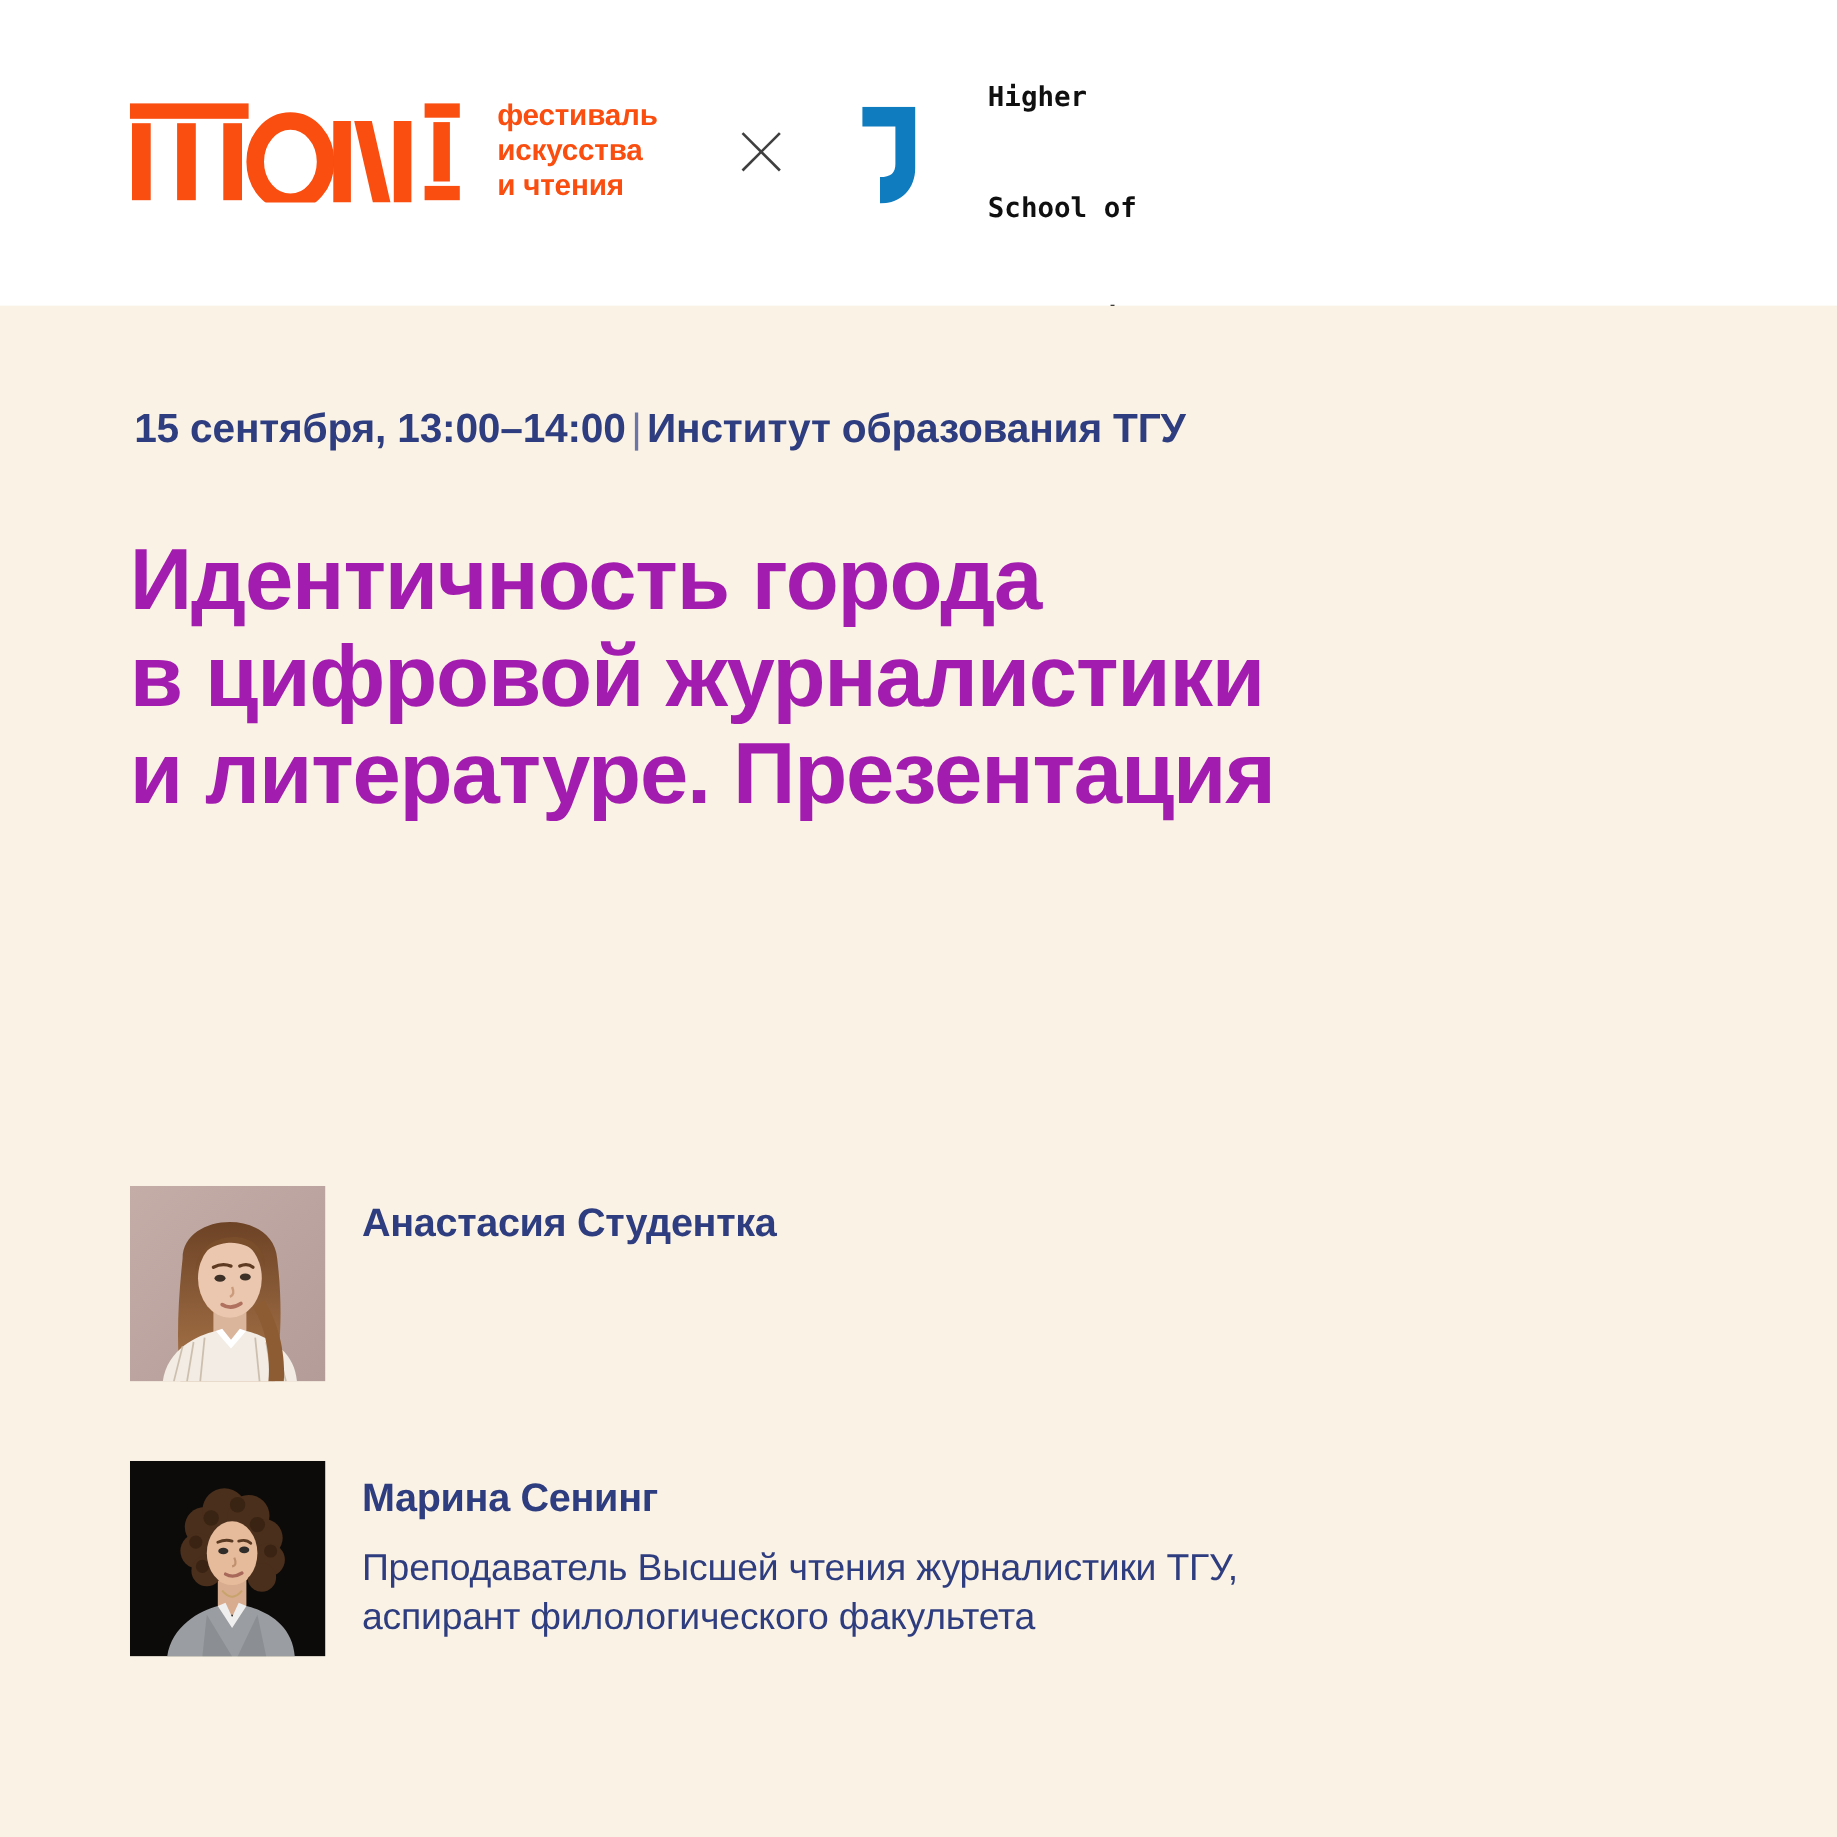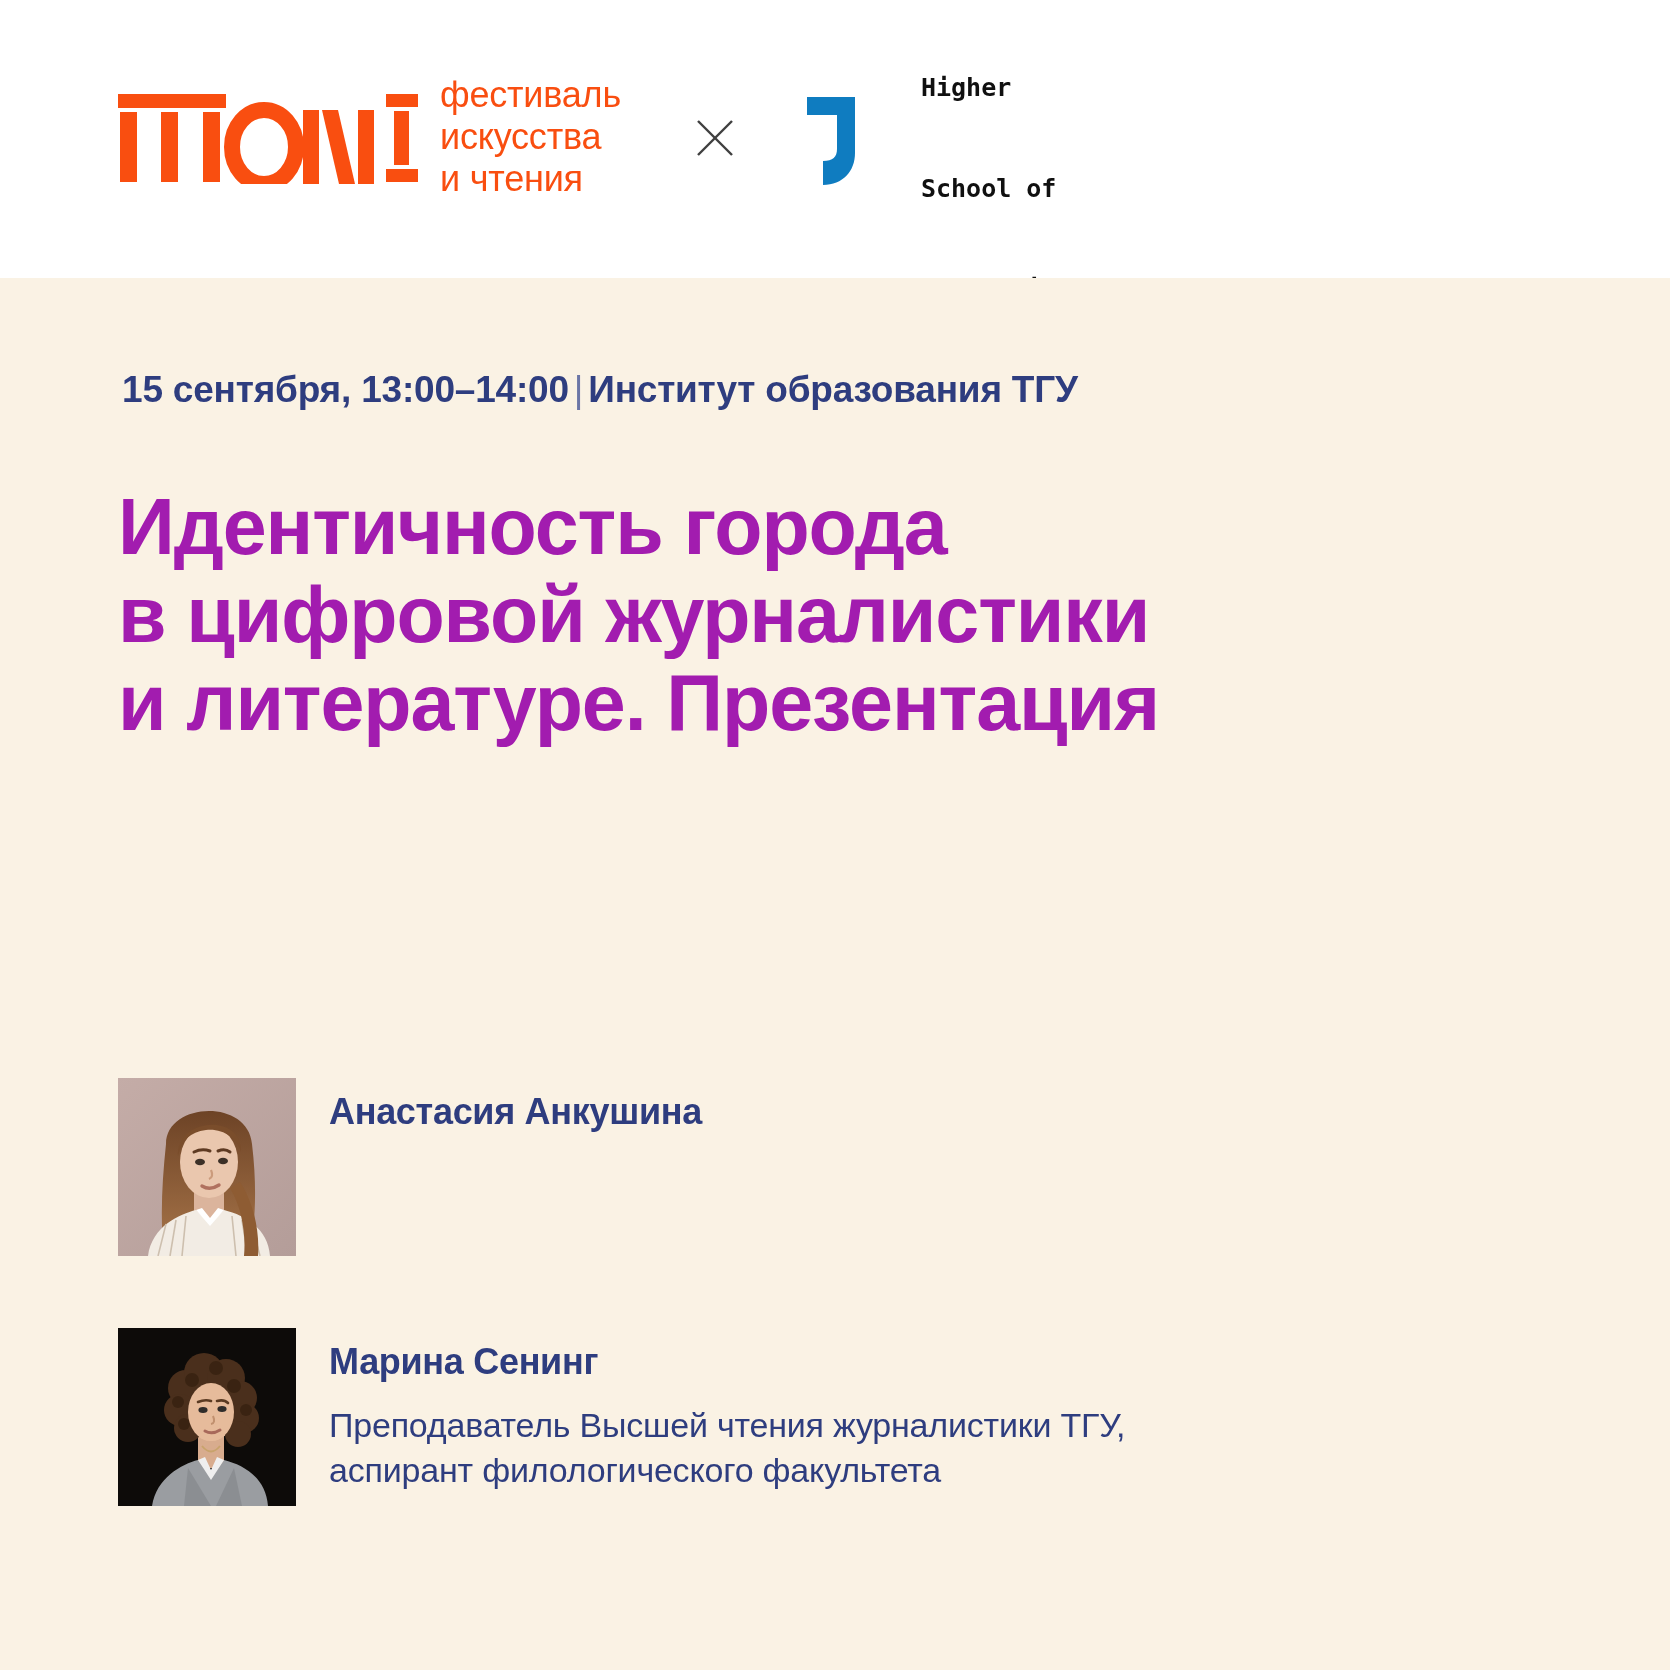--- a/index.html
+++ b/index.html
@@ -51,26 +51,26 @@
     height: 92px;
   }
   .tom-mark {
     position: relative;
     width: 300px;
     height: 92px;
   }
   .tom-mark svg { display: block; }
 
   .tom-caption {
-    margin-left: 22px;
+    margin-left: 34px;
     color: #f94e10;
     font-family: "Liberation Sans", sans-serif;
-    font-size: 36px;
+    font-size: 27px;
     line-height: 1.16;
-    font-weight: 400;
+    font-weight: 700;
     letter-spacing: -0.2px;
     align-self: center;
     padding-bottom: 2px;
   }
 
   .x-sep {
     width: 44px;
     height: 44px;
     margin-left: 72px;
     margin-right: 66px;
@@ -315,21 +315,21 @@
                 <line x1="142" y1="178" x2="134" y2="148"></line>
               </g>
 
               <path d="M78 132 L92 148 L106 132 L100 130 L92 140 L84 130 Z" fill="#ffffff"></path>
 
               <path d="M112 110 C124 130 128 156 126 178 L140 178 C142 150 134 122 122 104 Z" fill="#8e5c33"></path>
             </g>
           </svg>
         </div>
         <div class="speaker-info">
-          <div class="speaker-name">Анастасия Анкушина</div>
+          <div class="speaker-name">Анастасия Студентка</div>
         </div>
       </div>
 
       <div class="speaker">
         <div class="speaker-photo">
           <svg width="178" height="178" viewBox="0 0 178 178" xmlns="http://www.w3.org/2000/svg">
             <defs>
               <clipPath id="cp2">
                   <rect width="178" height="178"></rect>
                 </clipPath>

